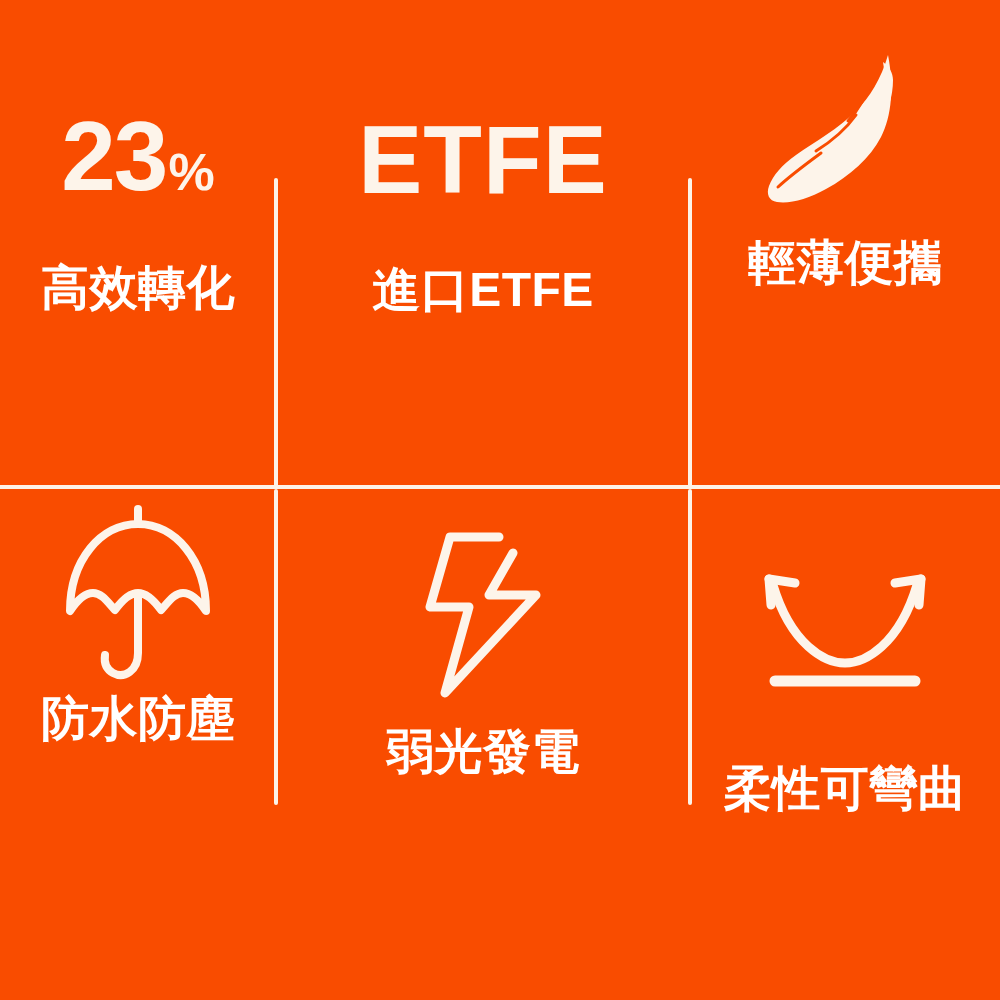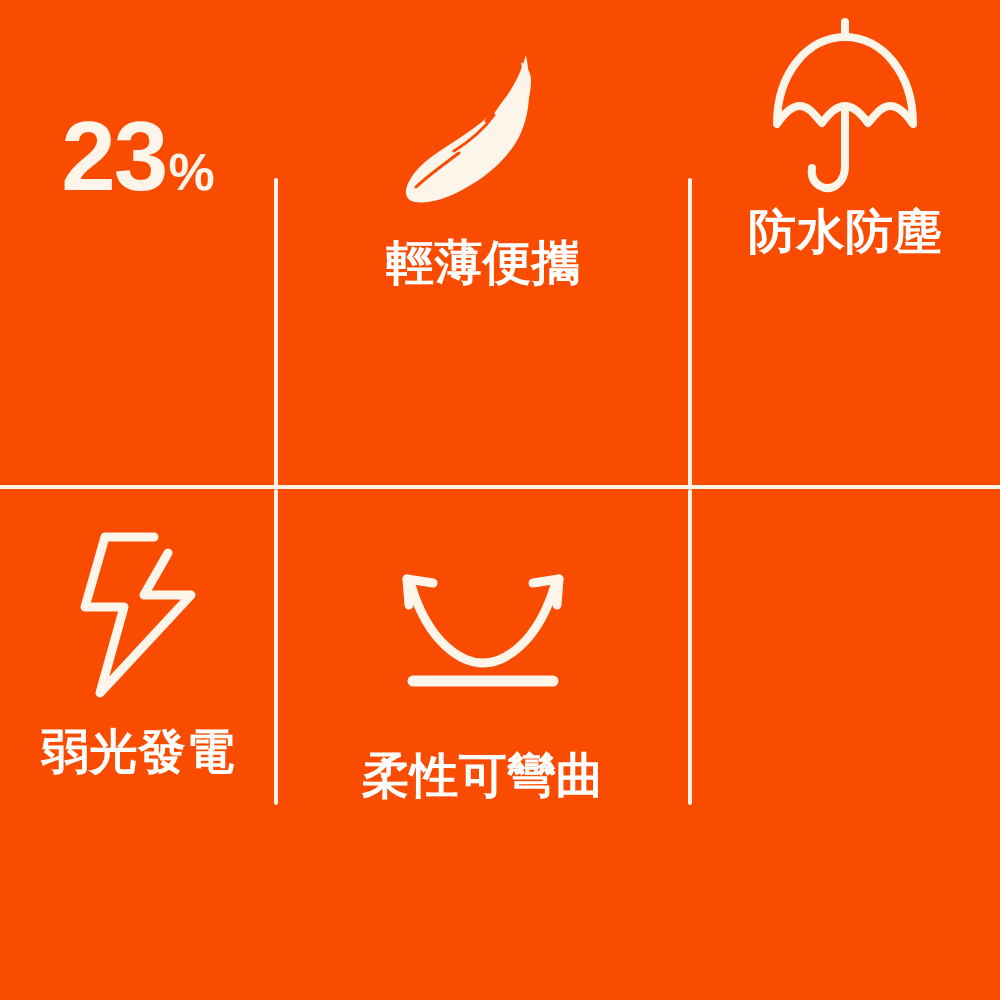--- a/index.html
+++ b/index.html
@@ -117,21 +117,21 @@
 
   
   .icon-svg { display: block; }
 
   
   .cell-1 .cell-label { margin-top: 8px; }
   .cell-2 .cell-label { margin-top: 6px; }
   .cell-3 .cell-label { margin-top: 0px; }
   .cell-4 .cell-label { margin-top: 0px; }
   .cell-5 .cell-label { }
-  .cell-6 .cell-label { margin-top: 14px; }
+  .cell-6 .cell-label { margin-top: 30px; font-family: Liberation Mono, monospace; }
 
   .cell-3 .art { padding-top: 8px; }
   .cell-4 .art { padding-top: 24px; }
   .cell-5 .art { padding-top: 20px; }
   .cell-6 .art { padding-top: 36px; }
 </style>
 </head>
 <body style="background: rgb(249, 76, 0);">
 
 <div class="board" style="background: rgb(249, 76, 0);">
@@ -144,22 +144,29 @@
 
   <div class="grid">
 
     <div class="cell row1 cell-1">
       <div class="art">
         <div class="stat">
           <span class="stat-num">23</span>
           <span class="stat-unit">%</span>
         </div>
       </div>
-    </div>
-
+      <div class="cell-label">高效轉化</div>
+    </div>
+
+    <div class="cell row1 cell-2">
+      <div class="art">
+        <span class="bigword">ETFE</span>
+      </div>
+      <div class="cell-label">進口ETFE</div>
+    </div>
 
     <div class="cell row2 cell-4">
       <div class="art">
         <svg class="icon-svg" width="170" height="165" viewBox="0 0 170 165">
           <g fill="#fdf4ea">
 
             <path d="M128 6
                      C121 30 110 48 96 62
                      C78 80 56 92 36 106
                      C22 116 13 126 9 137

